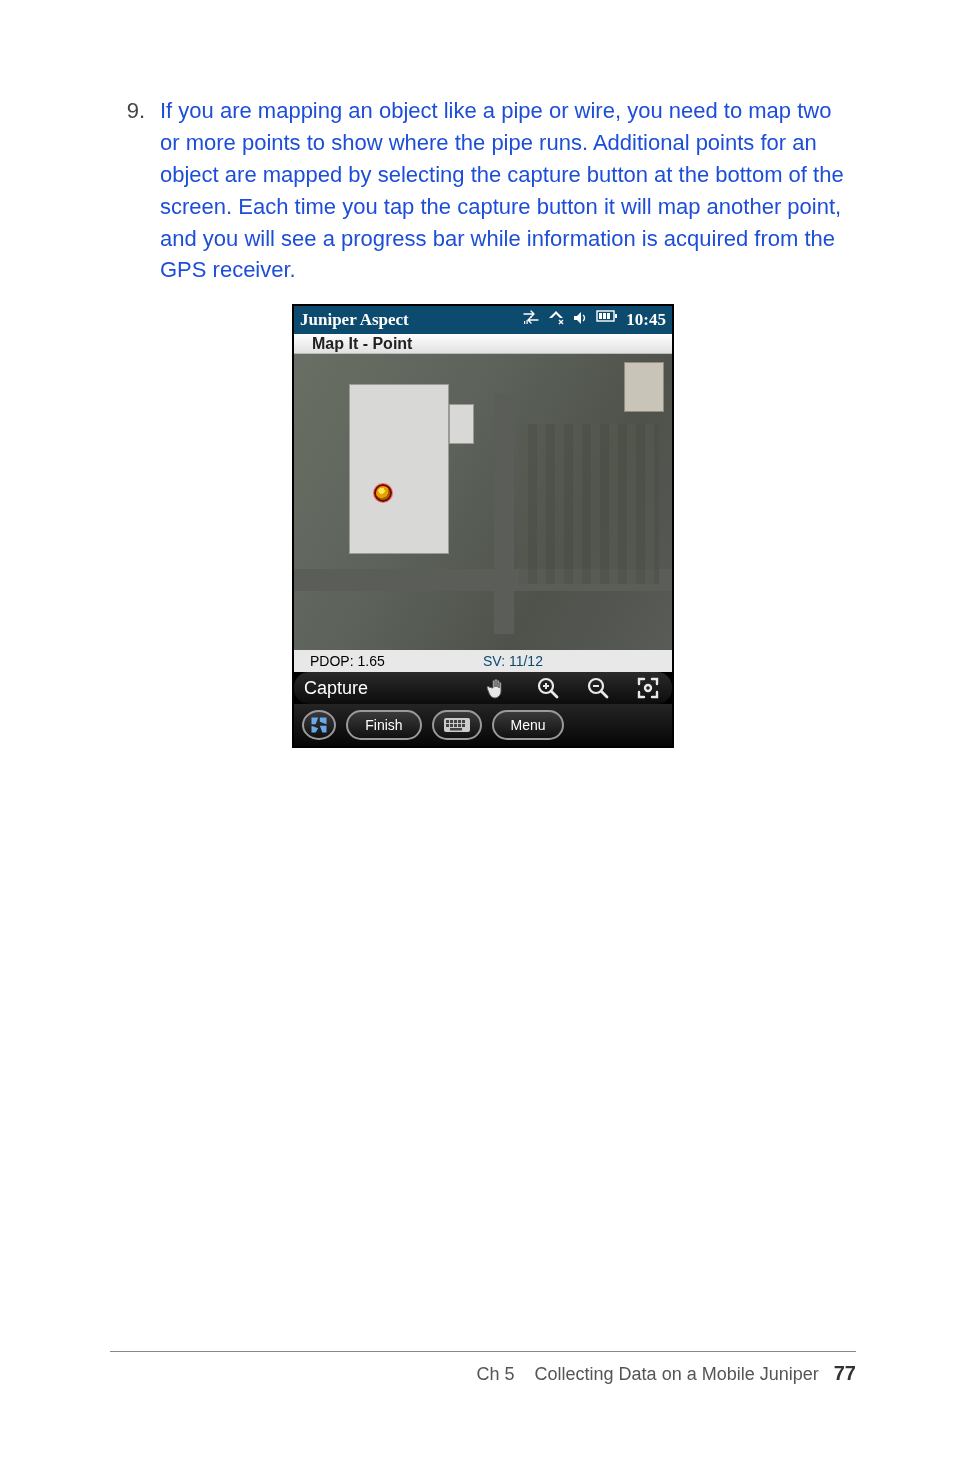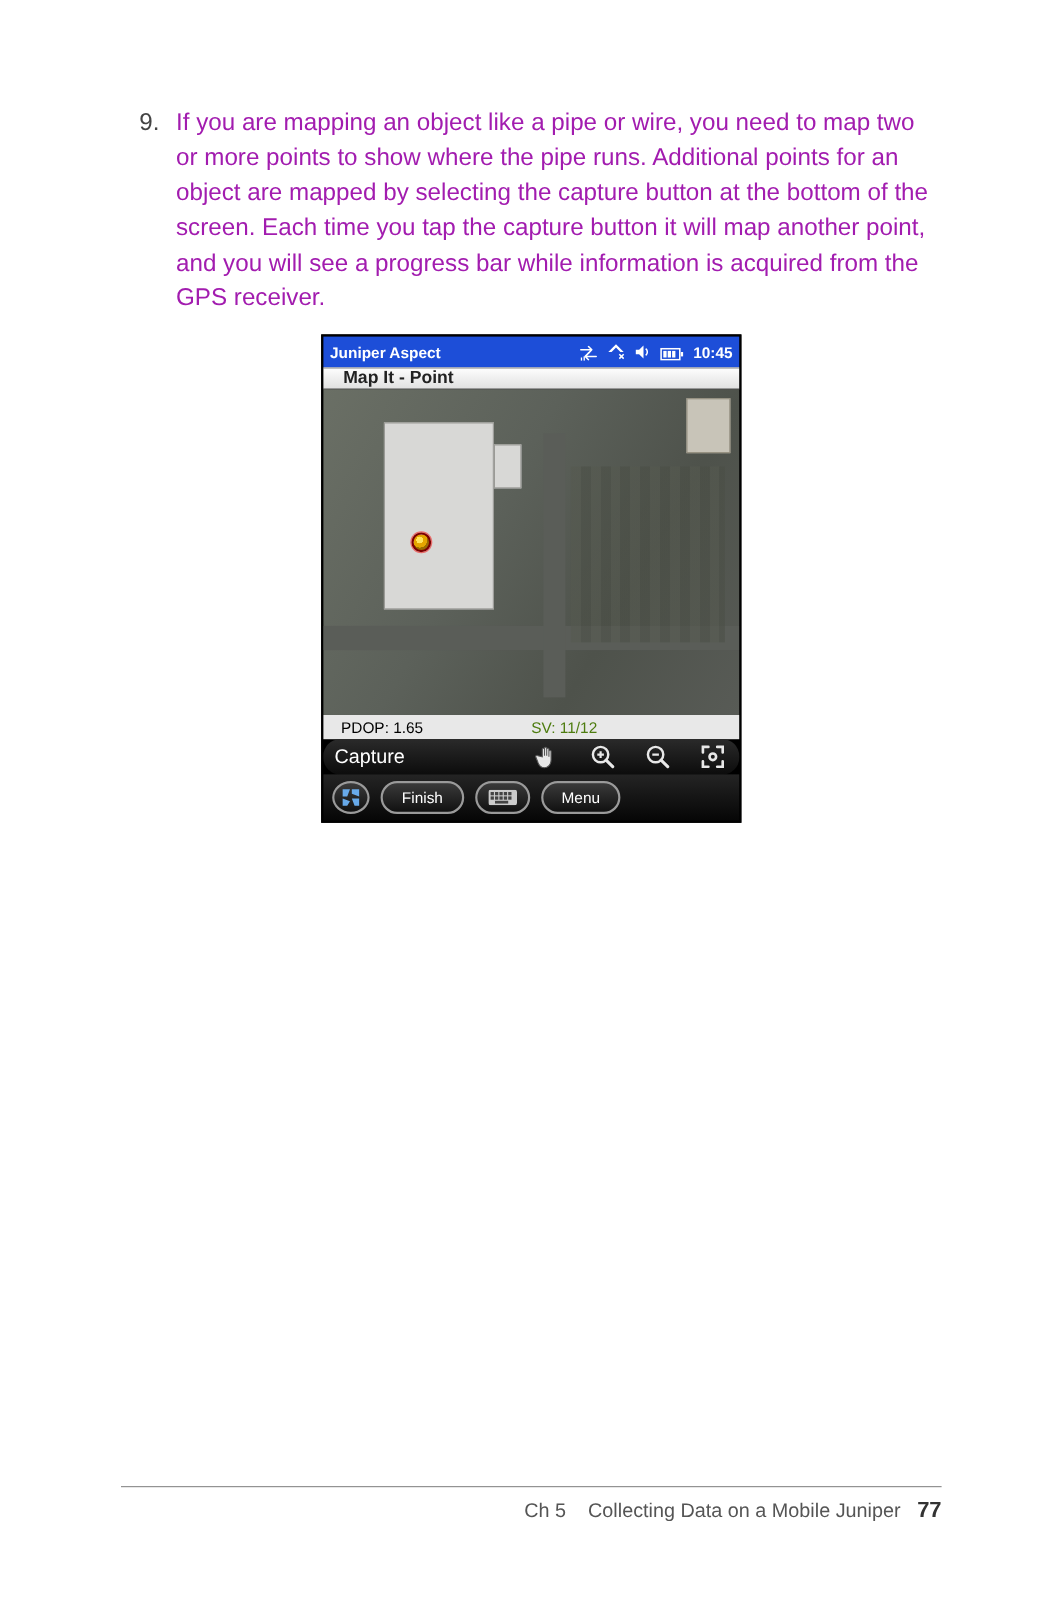--- a/index.html
+++ b/index.html
@@ -23,43 +23,44 @@
     font-size: 22px;
     line-height: 1.45;
   }
   .list-num {
     width: 50px;
     flex-shrink: 0;
     text-align: right;
     padding-right: 15px;
     color: #444;
   }
-  .list-text { flex: 1; color: #a21caf; }
+  .list-text { flex: 1; color: #1d4ed8; }
   .italic { font-style: italic; }
 
   
   .shot {
     width: 382px;
     margin: 18px auto 0;
     border: 2px solid #000;
     background: #000;
     font-family: Tahoma, Verdana, sans-serif;
   }
   .shot-status {
     height: 28px;
-    background: #1d4ed8;
+    background: #0c4a6e;
     display: flex;
     align-items: center;
     padding: 0 6px;
     color: #fff;
     font-weight: bold;
-    font-size: 14px;
+    font-size: 17px;
+    font-family: Liberation Serif, serif;
   }
   .shot-status-title { flex: 1; }
-  .shot-status-icons { display: flex; align-items: flex-end; gap: 8px; }
+  .shot-status-icons { display: flex; align-items: flex-start; gap: 8px; }
   .shot-status-icons svg { display: block; }
   .shot-title {
     height: 20px;
     background: linear-gradient(#fdfdfd,#e1e1e1);
     border-top: 1px solid #fff;
     border-bottom: 1px solid #bcbcbc;
     display: flex;
     align-items: center;
     padding-left: 18px;
     font-weight: bold;
@@ -85,21 +86,21 @@
   }
   .shot-info {
     height: 22px;
     background: #e8e8e8;
     display: flex;
     align-items: center;
     font-size: 14px;
     color: #000;
   }
   .shot-info > div:first-child { flex:0 0 50%; padding-left:16px; }
-  .shot-info > div:last-child { flex:1; color:#4d7c0f; }
+  .shot-info > div:last-child { flex:1; color:#0c4a6e; }
   .shot-tools {
     height: 32px;
     background: linear-gradient(#2a2a2a,#0c0c0c);
     display: flex;
     align-items: center;
     padding: 0 10px;
     gap: 22px;
     border-radius: 15px;
   }
   .capture-btn {

